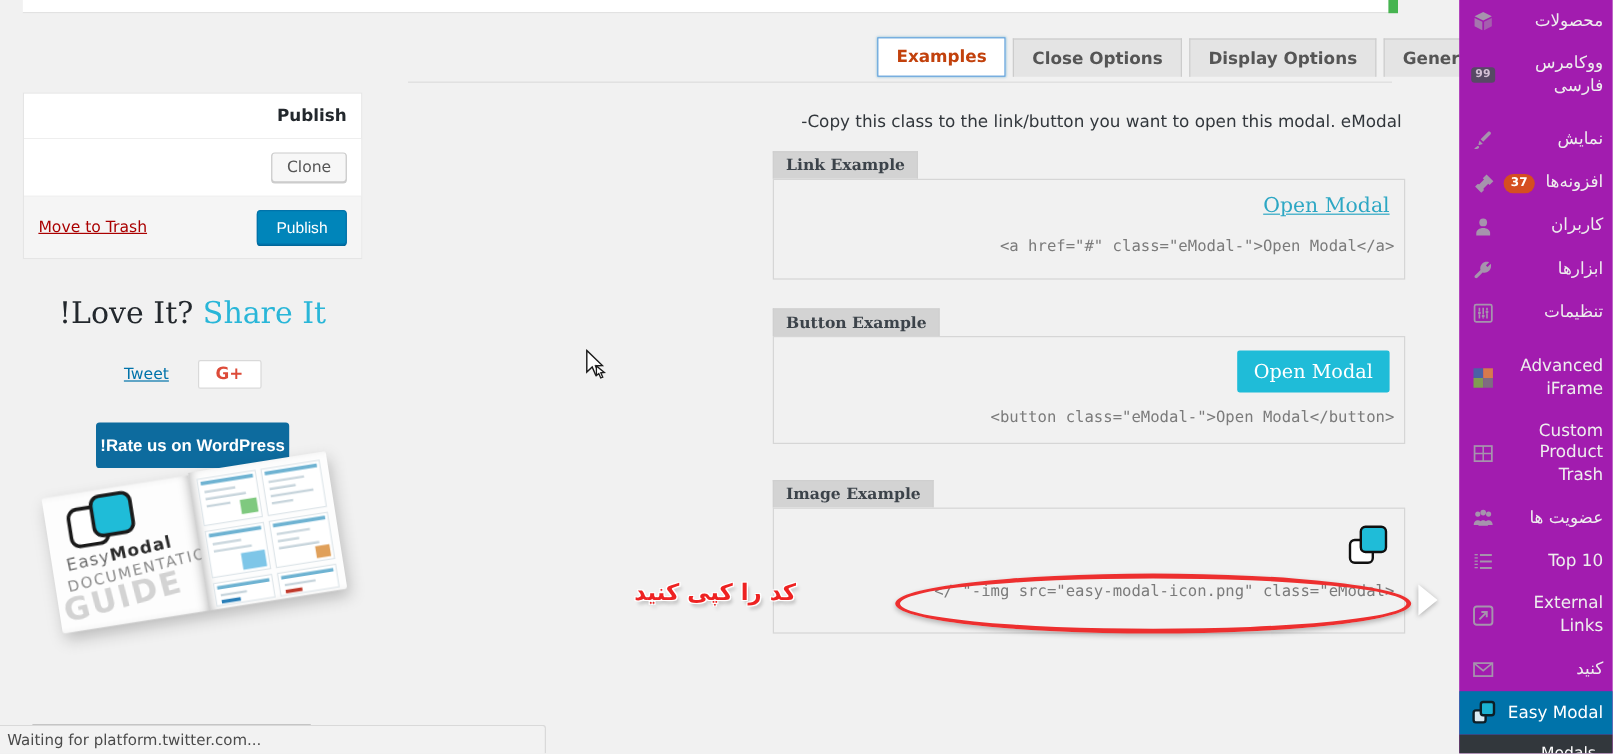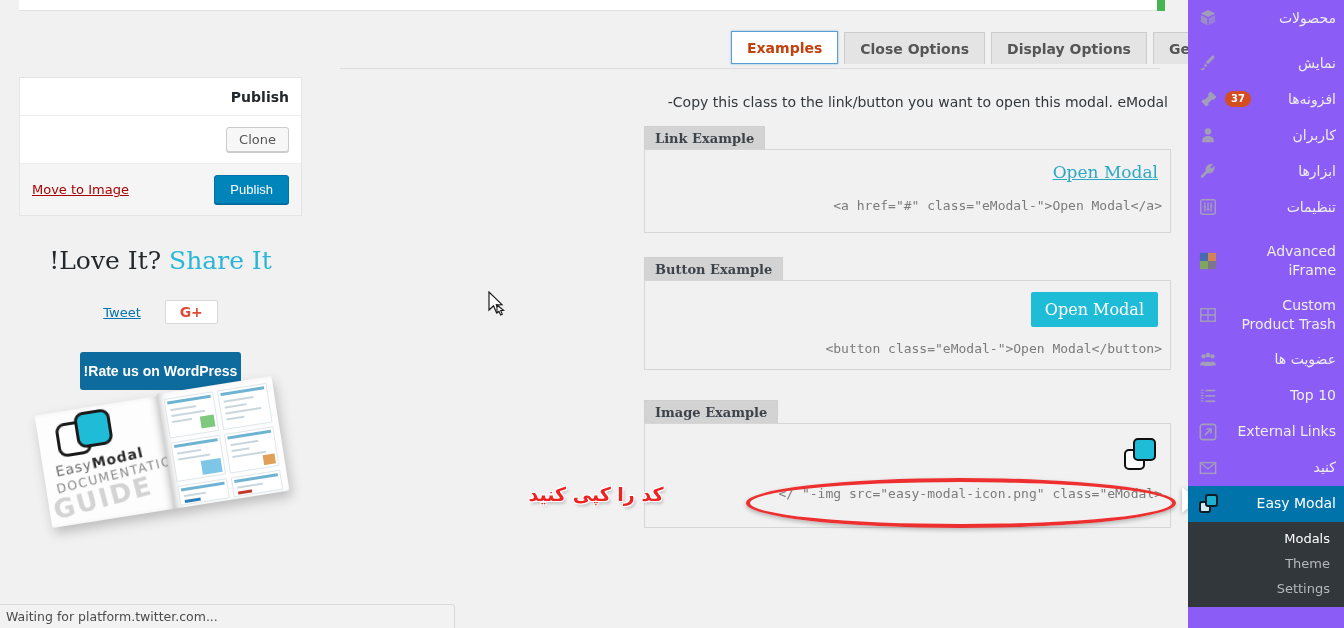--- a/index.html
+++ b/index.html
@@ -201,22 +201,22 @@
     border-top: 13px solid transparent; border-bottom: 13px solid transparent;
     border-left: 16px solid #ffffff;
     filter: drop-shadow(0 1px 2px rgba(0,0,0,.3));
   }
 
   
   .cursor { position: absolute; left: 487px; top: 291px; width: 22px; height: 26px; }
 
   
   .sidebar {
-    position: absolute; right: 0; top: 0; width: 156px; height: 628px;
-    background: #8b5cf6; color: #eeeeee; overflow: hidden;
+    position: absolute; right: 0; top: 0; width: 128px; height: 628px;
+    background: #a21caf; color: #eeeeee; overflow: hidden;
   }
   .menu-item {
     display: flex; flex-direction: row-reverse; align-items: center;
     padding: 8px 8px 8px 10px; gap: 7px; cursor: pointer;
     font-size: 14px; color: #eeeeee; line-height: 1.35;
     direction: rtl; justify-content: flex-start;
   }
   .menu-item .mtext { flex: 1; text-align: right; }
   .menu-item.current { background: #0073aa; color: #fff; position: relative; }
   .menu-item.current::after {
@@ -254,21 +254,21 @@
 
   <div class="left-col">
 
     <div class="publish-box">
       <div class="publish-head">Publish</div>
       <div class="publish-mid">
         <span class="clone-btn">Clone</span>
       </div>
       <div class="publish-foot">
         <button class="publish-btn">Publish</button>
-        <a class="trash-link">Move to Image</a>
+        <a class="trash-link">Move to Trash</a>
       </div>
     </div>
 
     <div class="share-block">
       <div class="share-title">
         <span>!Love It?</span>
         <span class="accent">Share It</span>
       </div>
       <div class="share-row">
         <a class="tweet-link">Tweet</a>
@@ -395,20 +395,26 @@
       <span class="mi-icon">
         <svg width="18" height="18" viewBox="0 0 20 20" fill="#a7aaad">
             <path d="M10 1 L18 5 L10 9 L2 5 Z"></path>
             <path d="M2 6.6 L9.2 10.2 L9.2 18 L2 14.4 Z" opacity=".75"></path>
             <path d="M10.8 10.2 L18 6.6 L18 14.4 L10.8 18 Z" opacity=".55"></path>
           </svg>
       </span>
       <span class="mtext">محصولات</span>
     </div>
 
+    <div class="menu-item">
+      <span class="mi-icon">
+        <span class="badge grey">99</span>
+      </span>
+      <span class="mtext">ووکامرس فارسی</span>
+    </div>
 
     <div class="sep"></div>
 
     <div class="menu-item">
       <span class="mi-icon">
         <svg width="18" height="18" viewBox="0 0 20 20" fill="#a7aaad">
             <path d="M16.5 2.2c-.6-.6-1.6-.6-2.2 0L7.6 8.9l2.4 2.4 6.7-6.7c.6-.6.6-1.6 0-2.4zM6.6 10.2l-1 3.4c-.1.4.3.8.7.7l3.4-1-3.1-3.1zM4.2 15.6c-.9.5-1.8 1.3-2.6 2.3 1.4.3 3.1.1 4.1-.7.7-.6.6-1.4.1-1.8-.4-.3-1-.2-1.6.2z"></path>
           </svg>
       </span>
       <span class="mtext">نمایش</span>

